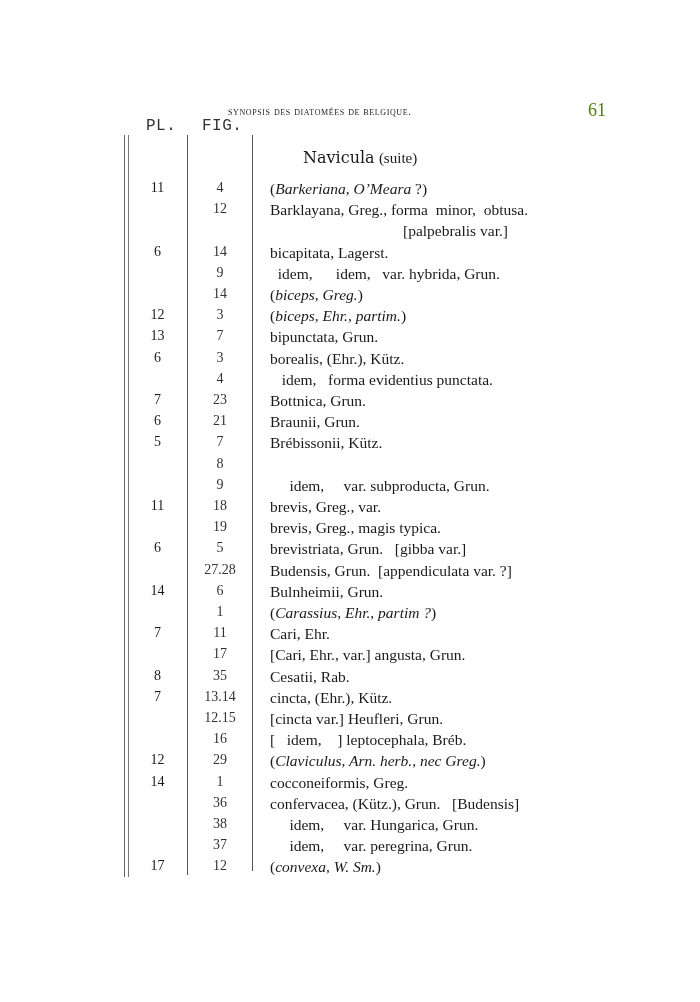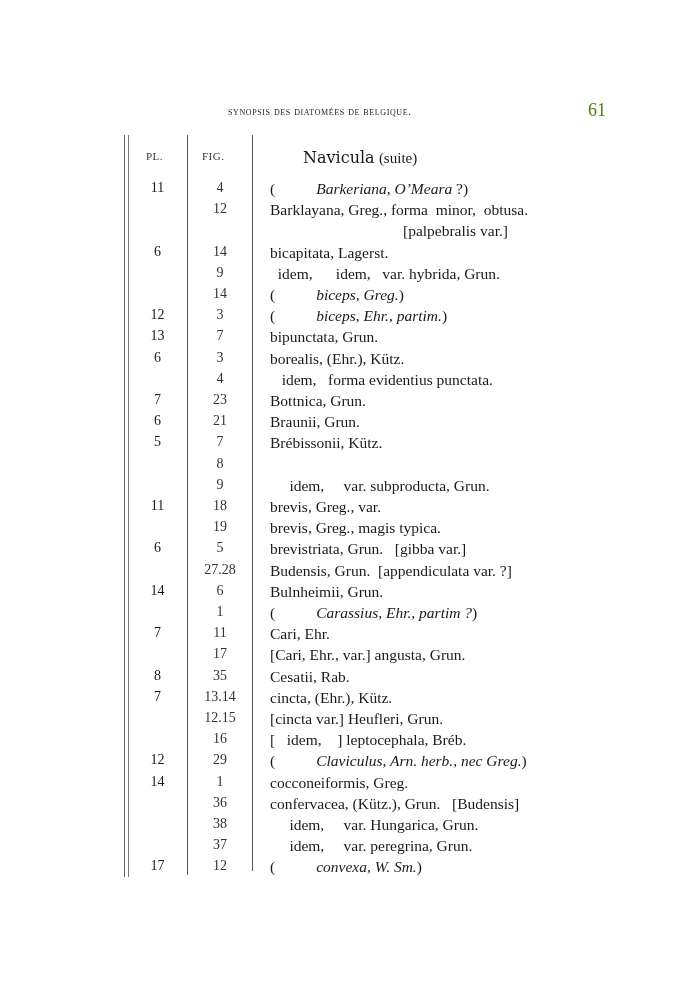--- a/index.html
+++ b/index.html
@@ -4,31 +4,31 @@
 <style>
   html, body { margin:0; padding:0; background:#ffffff; }
   body { width:700px; height:1002px; position:relative; overflow:hidden;
          font-family:"Liberation Serif","DejaVu Serif",serif; color:#1a1a1a; }
   .running-head { position:absolute; top:105px; left:0; width:700px; }
   .rh-title { position:absolute; left:228px; top:0; font-size:11px; letter-spacing:0.6px;
               font-variant:small-caps; text-transform:lowercase; color:#222; }
   .rh-title::first-letter { }
   .rh-page { position:absolute; left:588px; top:-5px; font-size:18px; color:#4d7c0f; }
   .vline { position:absolute; background:#555; width:1px; }
-  .colhead { position:absolute; top:150px; font-size:11px; letter-spacing:0.5px; color:#333; }
+  .colhead { position:absolute; top:117px; font-size:16px; letter-spacing:0.5px; color:#333;font-family:Liberation Mono, monospace; }
   .section-title { position:absolute; left:303px; top:148px; font-size:17px; }
   .section-title b { font-family:"DejaVu Serif",serif; font-weight:normal; font-size:16px;margin-top:33px; }
   .section-title span.sub { font-size:15px; }
   .row { position:absolute; left:0; width:622px; height:21px; font-size:15.5px; }
   .row .pl { position:absolute; left:130px; width:55px; text-align:center; font-size:14px;
              font-variant:small-caps; }
   .row .fig { position:absolute; left:188px; width:64px; text-align:center; font-size:14px; color:#333; }
   .row .txt { position:absolute; left:270px; white-space:pre; }
   .row .txt.right { left:auto; right:114px; }
-  .it { font-style:italic;margin-left:41px; }
+  .it { font-style:italic; }
 </style>
 </head>
 <body>
 
 <div class="running-head">
   <span class="rh-title">SYNOPSIS DES DIATOMÉES DE BELGIQUE.</span>
   <span class="rh-page">61</span>
 </div>
 
 <div class="vline" style="left:124px; top:135px; height:742px; background:#666;"></div>

